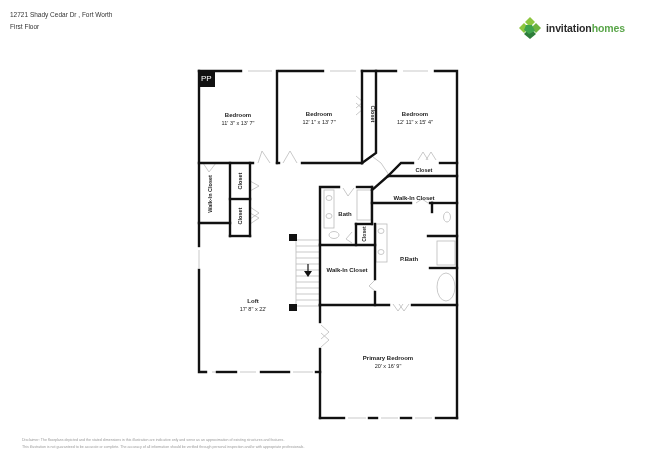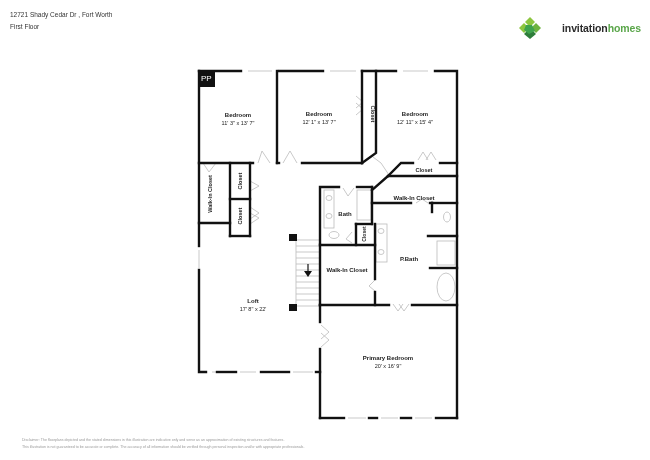--- a/index.html
+++ b/index.html
@@ -2,21 +2,21 @@
 <html><head>
 <meta charset="utf-8">
 <style>
   html, body { margin: 0; padding: 0; background: #ffffff; }
   body { width: 650px; height: 460px; position: relative; overflow: hidden; font-family: "Liberation Sans", sans-serif; }
   .hdr { position: absolute; left: 10px; font-size: 6.5px; color: #333; line-height: 1; }
   .hdr-address { top: 12px; }
   .hdr-floor { top: 24px; }
   .logo { position: absolute; left: 518px; top: 16px; height: 24px; display: flex; align-items: center; }
   .logo svg { display: block; }
-  .logo-text { margin-left: 20px; font-size: 10.5px; letter-spacing: -0.1px; color: #2b2b2b; }
+  .logo-text { margin-left: 4px; font-size: 10.5px; letter-spacing: -0.1px; color: #2b2b2b; }
   .logo-text .bold { font-weight: bold; }
   .logo-text .green { color: #5aa64a; font-weight: bold; }
   .plan { position: absolute; left: 0; top: 0; }
   .disclaimer { position: absolute; left: 22px; font-size: 3.6px; color: #999; line-height: 1; white-space: nowrap; }
   .disc-1 { top: 439px; }
   .disc-2 { top: 446px; }
   svg text { font-family: "Liberation Sans", sans-serif; }
 </style>
 </head>
 <body>

